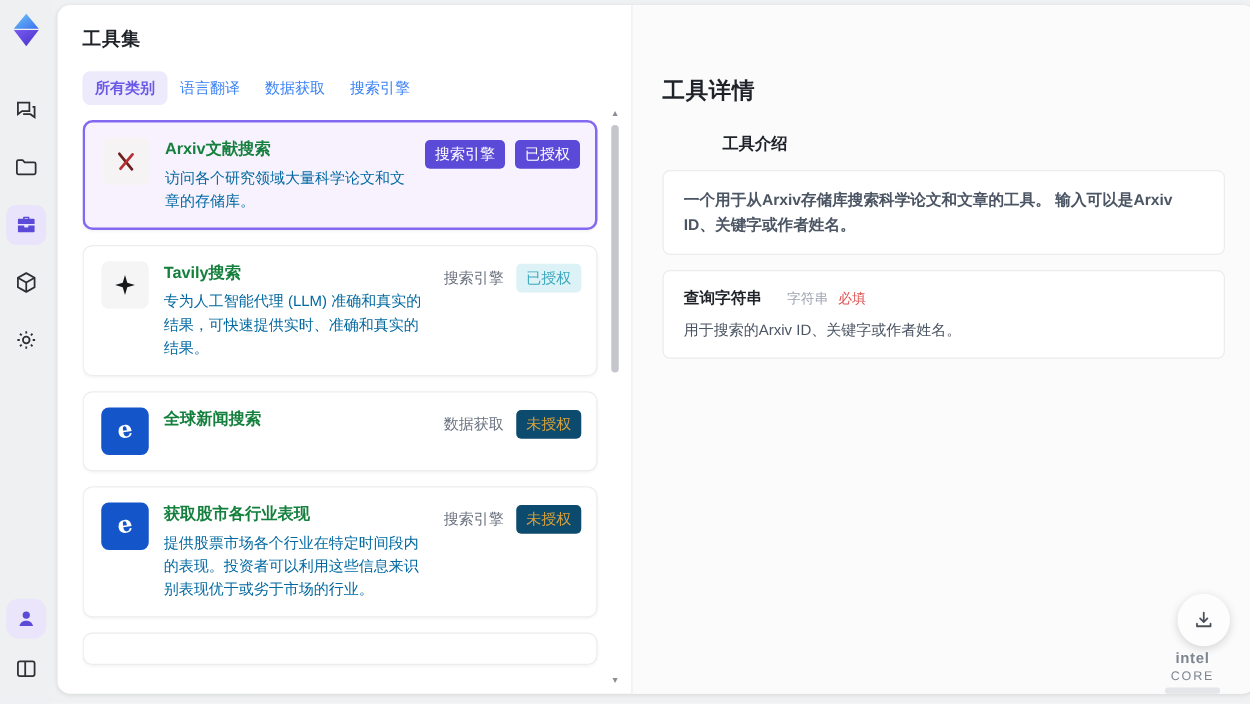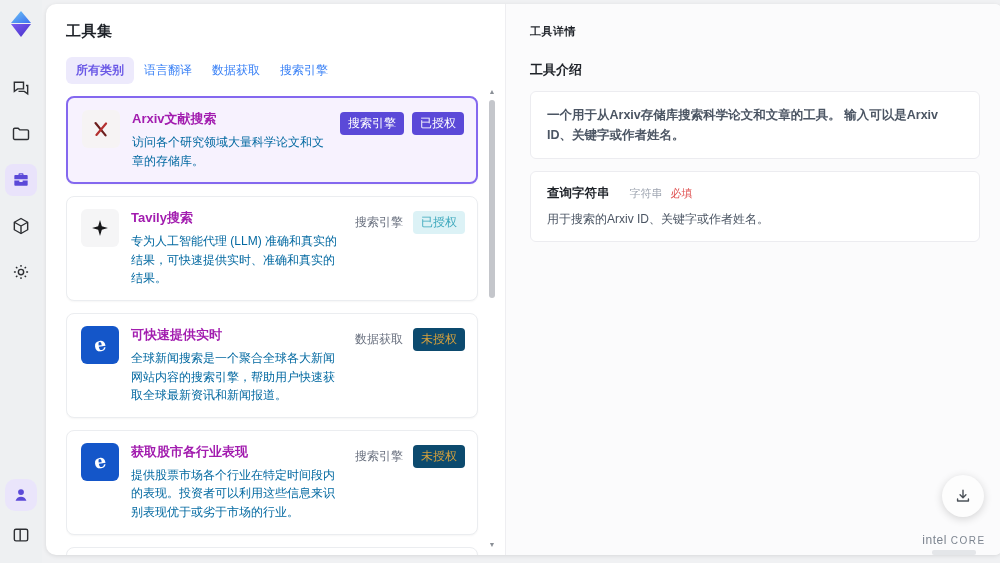--- a/index.html
+++ b/index.html
@@ -47,41 +47,41 @@
   .t-icon {
     width:38px; height:38px; border-radius:6px; flex-shrink:0;
     display:flex; align-items:center; justify-content:center; background:#f5f5f6;
   }
   .t-icon.blue { background:#1456c9; }
   .t-icon .e-glyph {
     color:#fff; font-weight:bold; font-size:19px; line-height:1;
     transform:rotate(-8deg); font-family:"DejaVu Serif",serif;
   }
   .t-body { flex:1; min-width:0; }
-  .t-name { font-size:13px; font-weight:bold; color:#a21caf; }
+  .t-name { font-size:13px; font-weight:bold; color:#15803d; }
   .t-desc { font-size:12px; color:#0369a1; line-height:1.55; margin-top:5px; max-width:255px; }
   .t-tags { display:flex; gap:8px; flex-shrink:0; align-items:flex-start; padding-top:2px; }
   .badge { font-size:12px; padding:3px 8px; border-radius:4px; white-space:nowrap; }
   .badge.solid { background:#5b49d8; color:#ffffff; }
   .badge.cyan  { background:#dcf2f6; color:#3fa9bd; }
   .badge.yellow{ background:#0c4a6e; color:#d5a03c; }
   .cat-text { font-size:12px; color:#6b7280; padding:3px 2px; white-space:nowrap; }
   
   .sb { position:absolute; right:8px; top:84px; bottom:6px; width:10px; }
   .sb .arr { position:absolute; left:1px; width:8px; text-align:center; font-size:7px; color:#8a8f96; line-height:8px; }
   .sb .arr.up { top:0; }
   .sb .arr.down { bottom:0; }
   .sb .thumb { position:absolute; left:2px; top:12px; height:198px; width:6px; background:#c4c6cb; border-radius:3px; }
   
   .detail-panel {
     flex:1; background:#fbfbfc; border-left:1px solid #eeeef1;
     padding:20px 24px; overflow:hidden;
   }
-  .dp-title { font-size:11px; font-weight:bold; letter-spacing:.5px; }
-  .dp-sub { font-size:13px; font-weight:bold; margin-top:22px; }
+  .dp-title { font-size:18px; font-weight:bold; letter-spacing:.5px;margin-top:36px; }
+  .dp-sub { font-size:13px; font-weight:bold; margin-top:22px;margin-left:48px; }
   .dp-box {
     background:#ffffff; border:1px solid #ececf0; border-radius:6px;
     padding:13px 16px; margin-top:12px;
   }
   .dp-intro { font-size:12.5px; color:#4b5563; line-height:1.6;font-weight:bold; }
   .param-head { display:flex; align-items:baseline; gap:8px; }
   .param-name { font-size:12.5px; font-weight:bold; color:#1f2329;text-align:center; }
   .param-type { font-size:11px; color:#9ca3af;margin-left:12px; }
   .param-req { font-size:11px; color:#e05252; }
   .param-desc { font-size:12px; color:#4b5563; margin-top:9px; }
@@ -89,21 +89,21 @@
   .fab {
     position:absolute; right:16px; bottom:46px; width:42px; height:42px;
     border-radius:50%; background:#fdfdfd; box-shadow:0 2px 8px rgba(0,0,0,.16);
     display:flex; align-items:center; justify-content:center; cursor:pointer;
   }
   .intel {
     position:absolute; right:14px; bottom:8px; width:64px; text-align:center;
     color:#7d8590;
   }
   .intel .line1 { font-size:12px; letter-spacing:.5px; }
-  .intel .line1 b { font-weight:normal; }
+  .intel .line1 b { font-weight:bold; }
   .intel .core { font-size:10px; letter-spacing:1.5px; }
   .intel .smudge { width:44px; height:5px; background:#e4e6e9; border-radius:2px; margin:3px auto 0; }
 </style>
 </head>
 <body>
 
 <div class="rail">
   <div class="logo">
     <svg viewBox="0 0 28 28" width="28" height="28">
       <defs>
@@ -212,22 +212,21 @@
           <span class="cat-text">搜索引擎</span>
           <span class="badge cyan">已授权</span>
         </div>
       </div>
 
       <div class="tool-card">
         <div class="t-icon blue">
           <span class="e-glyph">e</span>
         </div>
         <div class="t-body">
-          <div class="t-name">可快速提供实时</div>
-          <div class="t-desc">全球新闻搜索是一个聚合全球各大新闻网站内容的搜索引擎，帮助用户快速获取全球最新资讯和新闻报道。</div>
+          <div class="t-name">全球新闻搜索</div>
         </div>
         <div class="t-tags">
           <span class="cat-text">数据获取</span>
           <span class="badge yellow">未授权</span>
         </div>
       </div>
 
       <div class="tool-card">
         <div class="t-icon blue">
           <span class="e-glyph">e</span>

